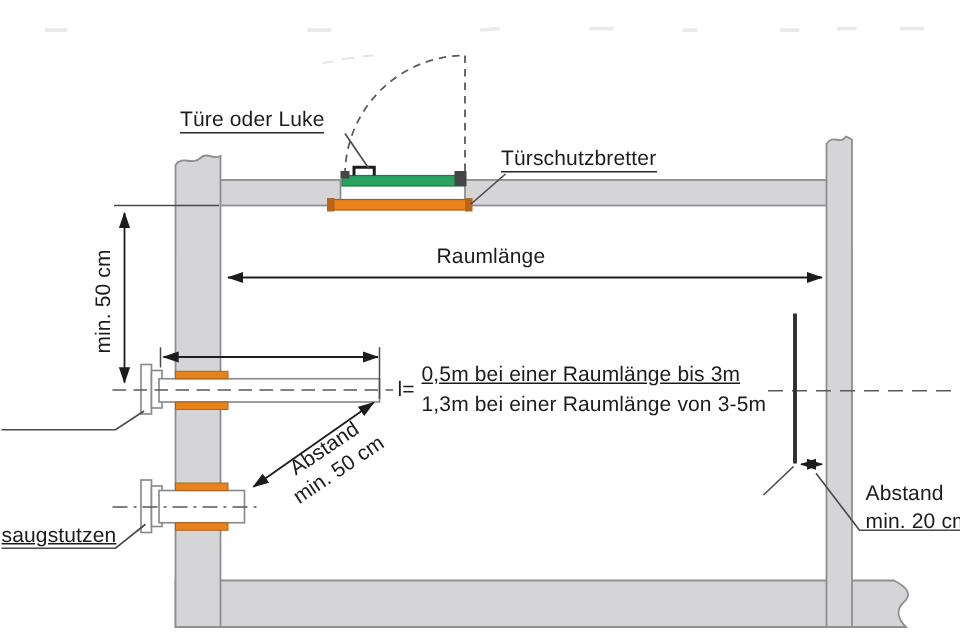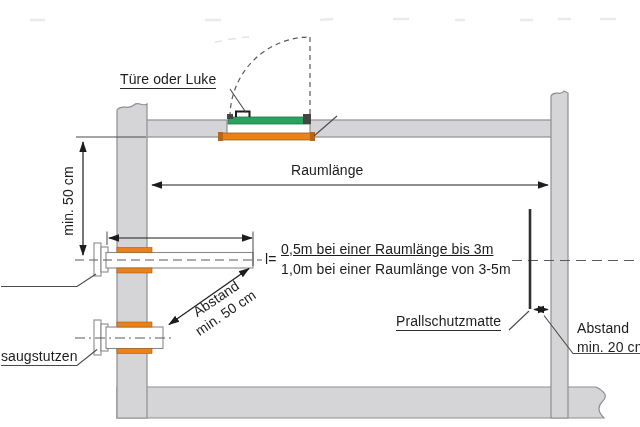--- a/index.html
+++ b/index.html
@@ -115,39 +115,39 @@
       <path d="M337,100 L314,120"></path>
       <path d="M1,270.5 L77,270.5 L96,258"></path>
       <path d="M1,349.5 L77,349.5 L97,333.5"></path>
       <path d="M509,314 L529,295"></path>
       <path d="M544,299.5 L573,337.5 L640,337.5"></path>
     </g>
   </svg>
 
   <div class="lbl underline" style="left:120px;top:55px;">Türe oder Luke</div>
 
+  <div class="lbl underline" style="left:334px;top:81px;">Türschutzbretter</div>
 
   <div class="lbl" style="left:291px;top:146px;">Raumlänge</div>
 
   <div class="lbl vrot" style="left:12px;top:177px;">min. 50 cm</div>
 
   <div class="lbl" style="left:265px;top:235px;">l=</div>
 
   <div class="lbl" style="left:281px;top:225px;text-decoration:underline;">0,5m bei einer Raumlänge bis 3m</div>
 
-  <div class="lbl" style="left:281px;top:245px;">1,0m bei einer Raumlänge von 3-5m</div>
+  <div class="lbl" style="left:281px;top:245px;">1,3m bei einer Raumlänge von 3-5m</div>
 
 
-  <div class="lbl" style="left:1px;top:332px;">saugstutzen</div>
+  <div class="lbl" style="left:1px;top:332px;text-decoration:underline;">saugstutzen</div>
 
   <div class="lbl diag" style="left:162px;top:273px;">
     <span>Abstand</span><br>
     <span>min. 50 cm</span>
   </div>
 
-  <div class="lbl underline" style="left:396px;top:297px;">Prallschutzmatte</div>
 
   <div class="lbl twoline" style="left:577px;top:303px;">
     <span>Abstand</span><br>
     <span>min. 20 cm</span>
   </div>
 
 </div>
 
 </body></html>

